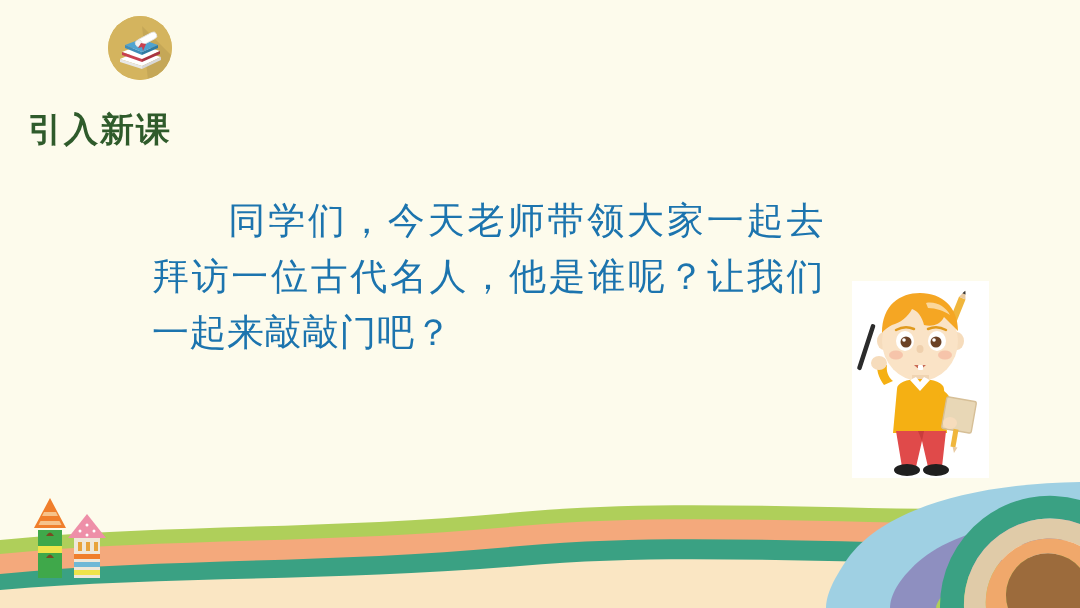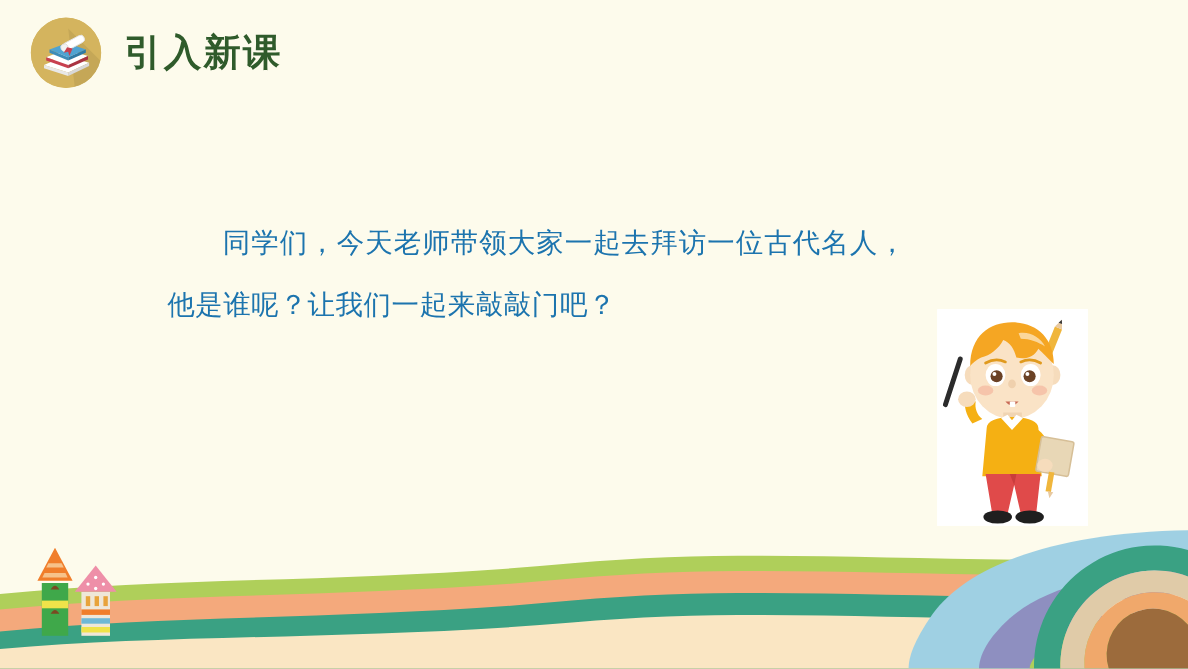--- a/index.html
+++ b/index.html
@@ -13,21 +13,21 @@
   .slide{
     position:absolute;inset:0;
     background:#FDFBEC;
     overflow:hidden;
   }
 
   
   .header{
     position:absolute;
     left:28px;top:16px;
-    display:flex;align-items:center;gap:21px;
+    display:flex;align-items:flex-end;gap:32px;flex-direction:column;
   }
   .badge{
     width:64px;height:64px;border-radius:50%;
     background:#D4B45E;
     position:relative;overflow:hidden;
     flex:0 0 auto;
   }
   .badge svg{display:block;}
   .title{
     font-size:34px;
@@ -36,21 +36,21 @@
     letter-spacing:2px;
     line-height:1;
     white-space:nowrap;
   }
 
   
   .body-text{
     position:absolute;
     left:152px;top:193px;
     width:672px;
-    font-size:25px;
+    font-size:37px;
     line-height:56px;
     color:#1C74AE;
     letter-spacing:0.5px;
     text-align:justify;
   }
   .body-text .indent{display:inline-block;width:2em;}
 
   
   .photo-frame{
     position:absolute;

